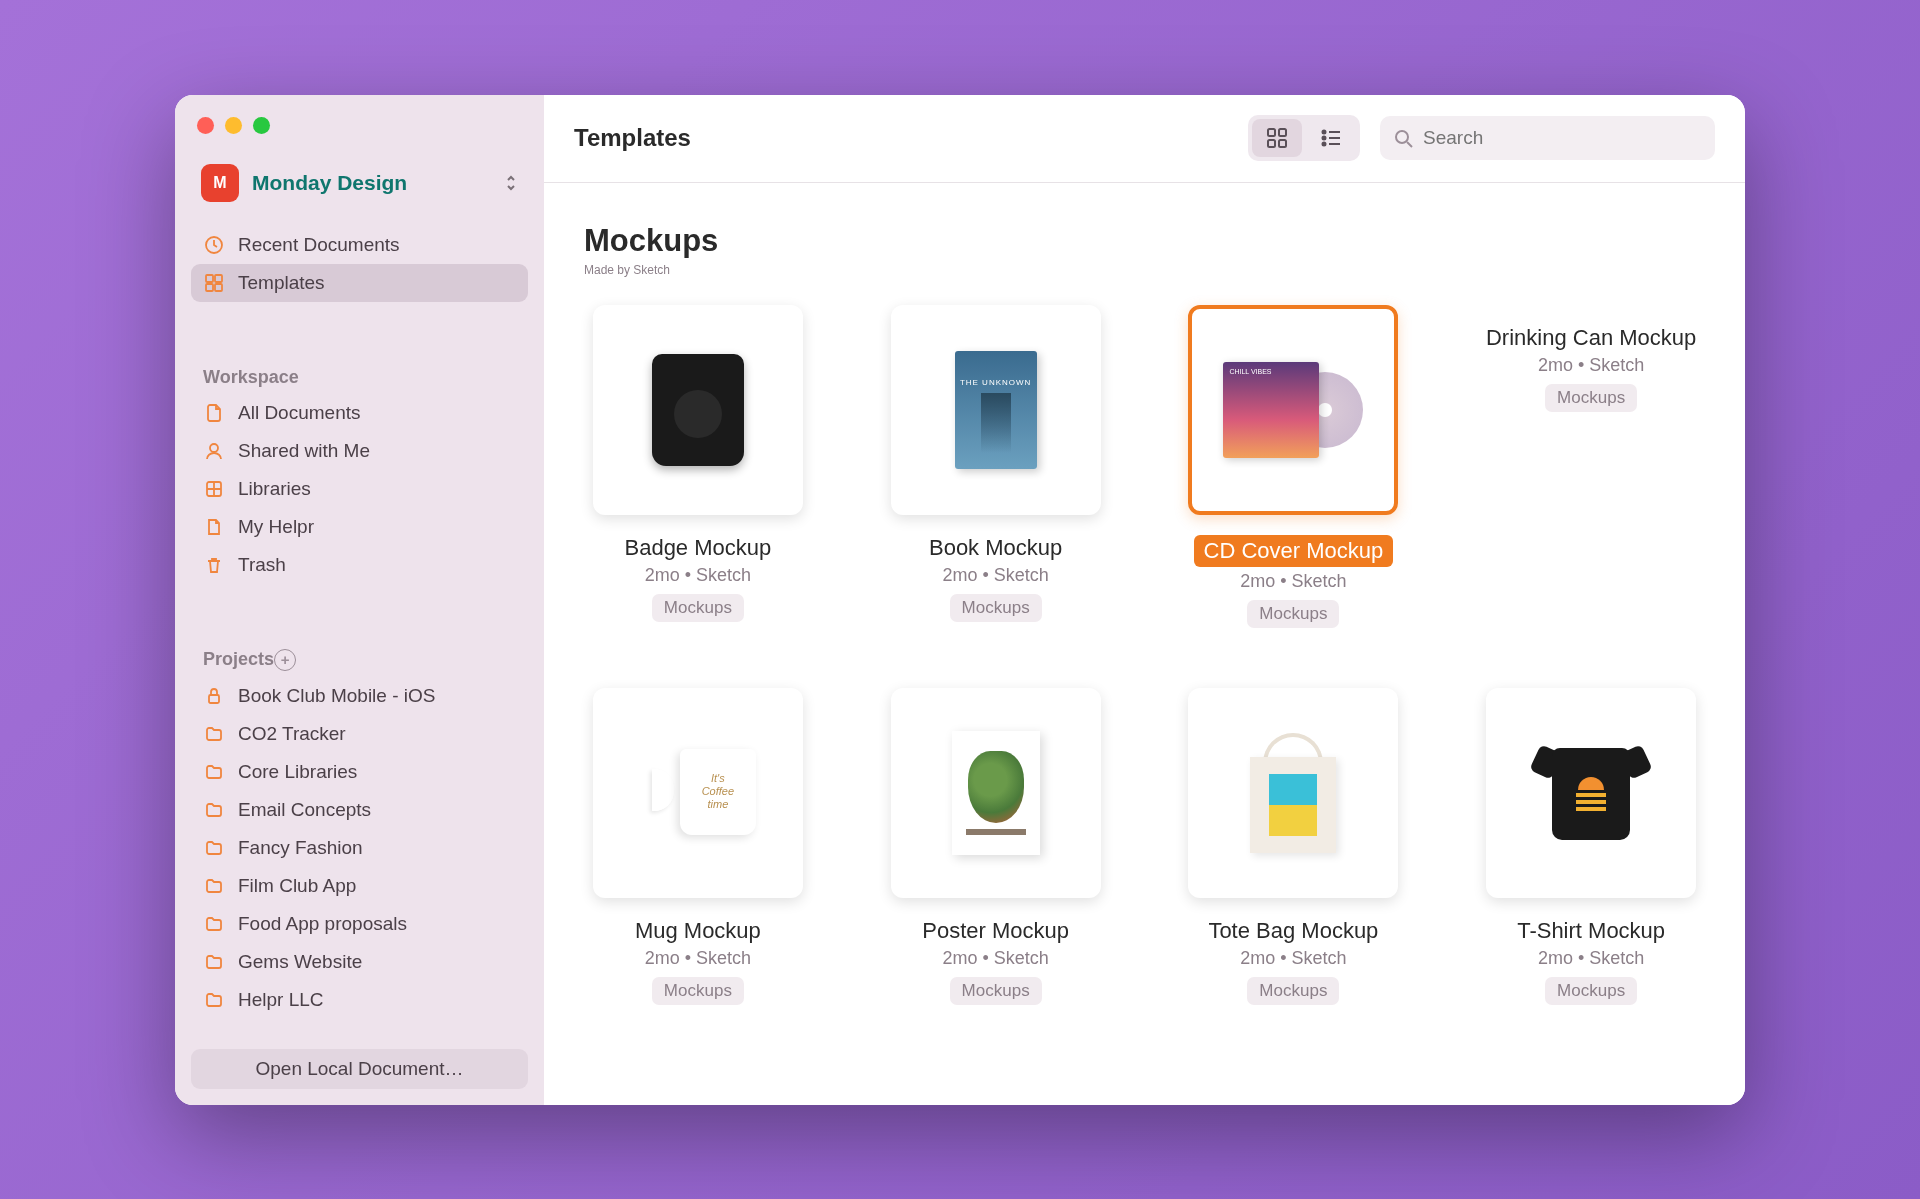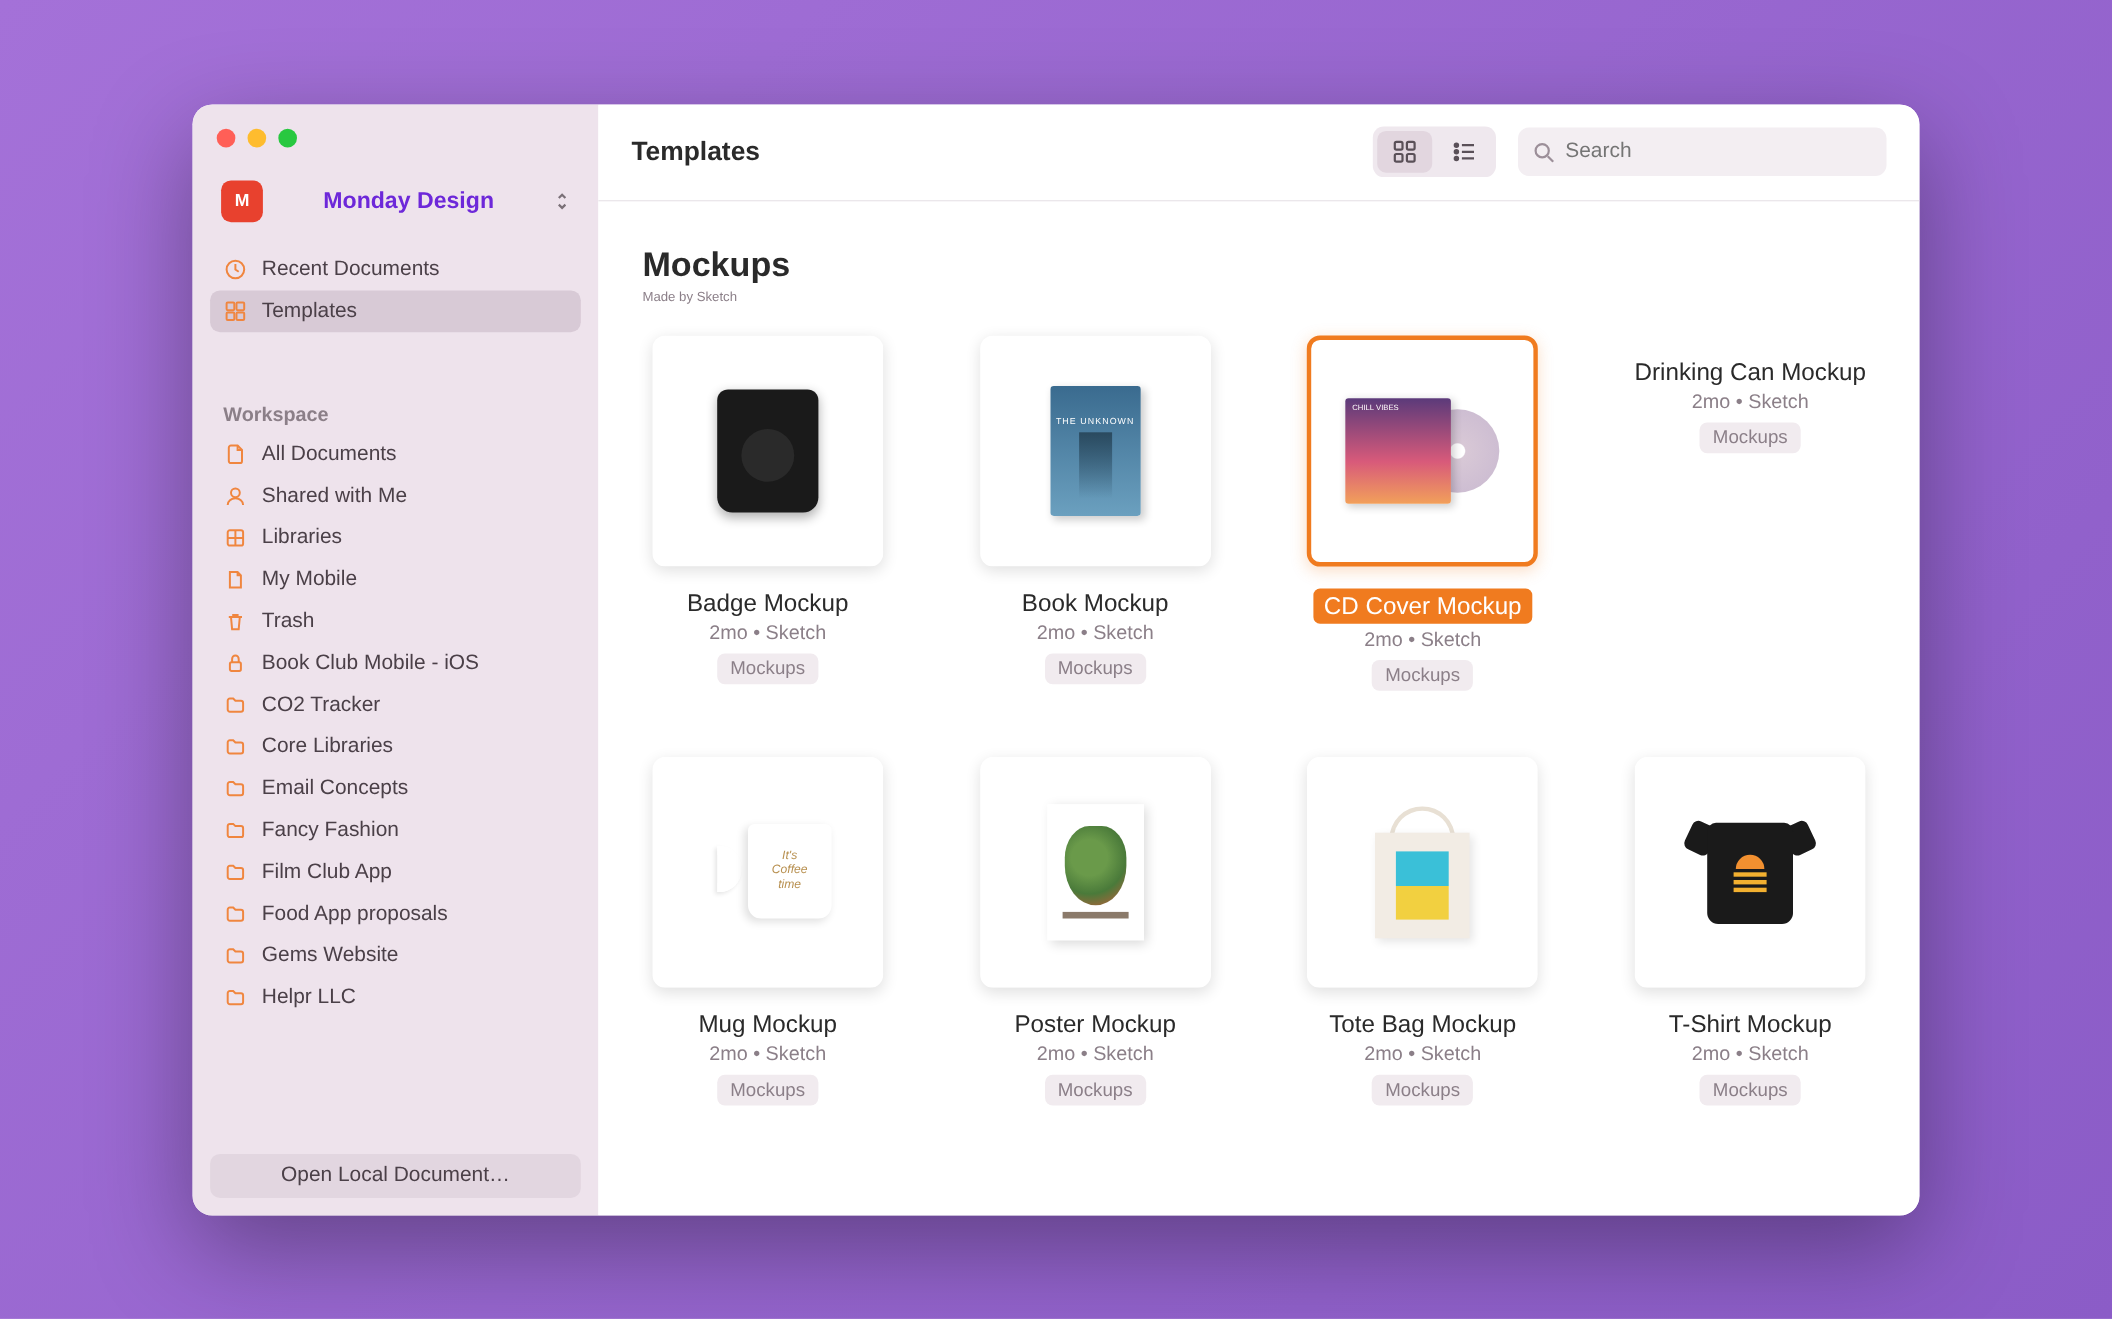--- a/index.html
+++ b/index.html
@@ -22,21 +22,21 @@
 .traffic { display: flex; gap: 11px; padding: 0 0 22px 6px; }
 .tl { width: 17px; height: 17px; border-radius: 50%; }
 .tl.red { background: #ff5f57; }
 .tl.yel { background: #febc2e; }
 .tl.grn { background: #28c840; }
 .workspace-switch {
   display: flex; align-items: center; gap: 13px;
   padding: 8px 10px; border-radius: 10px; margin-bottom: 16px;
 }
 .ws-icon { width: 38px; height: 38px; border-radius: 9px; background: #e8412e; display:flex;align-items:center;justify-content:center;color:#fff;font-size:16px;font-weight:700; }
-.ws-name { font-size: 21px; font-weight: 600; color: #6d28d9; flex:1;text-align:center; }
+.ws-name { font-size: 21px; font-weight: 600; color: #0f766e; flex:1; }
 .ws-chev { color:#7a7077; }
 .nav-item {
   display: flex; align-items: center; gap: 13px;
   padding: 8px 12px; border-radius: 9px;
   font-size: 19px; color: #4b4048; cursor: default;
 }
 .nav-item.selected { background: #d8cad6; }
 .nav-icon { width: 22px; height: 22px; display:flex;align-items:center;justify-content:center; color:#f0863f; flex-shrink:0; }
 .section-hdr {
   display:flex;align-items:center;justify-content:flex-start;
@@ -192,32 +192,36 @@
           </span>
     <span>Libraries</span>
   </div>
         <div class="nav-item">
     <span class="nav-icon">
             <svg width="20" height="20" viewBox="0 0 20 20" fill="none" stroke="currentColor" stroke-width="1.8">
               <path d="M5 3h7l3 3v11H5z"></path>
               <path d="M12 3v3h3"></path>
             </svg>
           </span>
-    <span>My Mobile</span>
+    <span>My Helpr</span>
   </div>
         <div class="nav-item">
     <span class="nav-icon">
             <svg width="20" height="20" viewBox="0 0 20 20" fill="none" stroke="currentColor" stroke-width="1.8">
               <path d="M4 6h12M8 6V4h4v2M6 6l1 11h6l1-11"></path>
             </svg>
           </span>
     <span>Trash</span>
   </div>
       </div>
 
+    <div class="section-hdr">
+      <span>Projects</span>
+      <span class="plus-circle">+</span>
+    </div>
     <div id="sidebar-projects" class="projects-list">
         <div class="nav-item">
     <span class="nav-icon">
             <svg width="20" height="20" viewBox="0 0 20 20" fill="none" stroke="currentColor" stroke-width="1.8">
               <rect x="5" y="9" width="10" height="8" rx="1.5"></rect>
               <path d="M7 9V6a3 3 0 0 1 6 0v3"></path>
             </svg>
           </span>
     <span>Book Club Mobile - iOS</span>
   </div>

